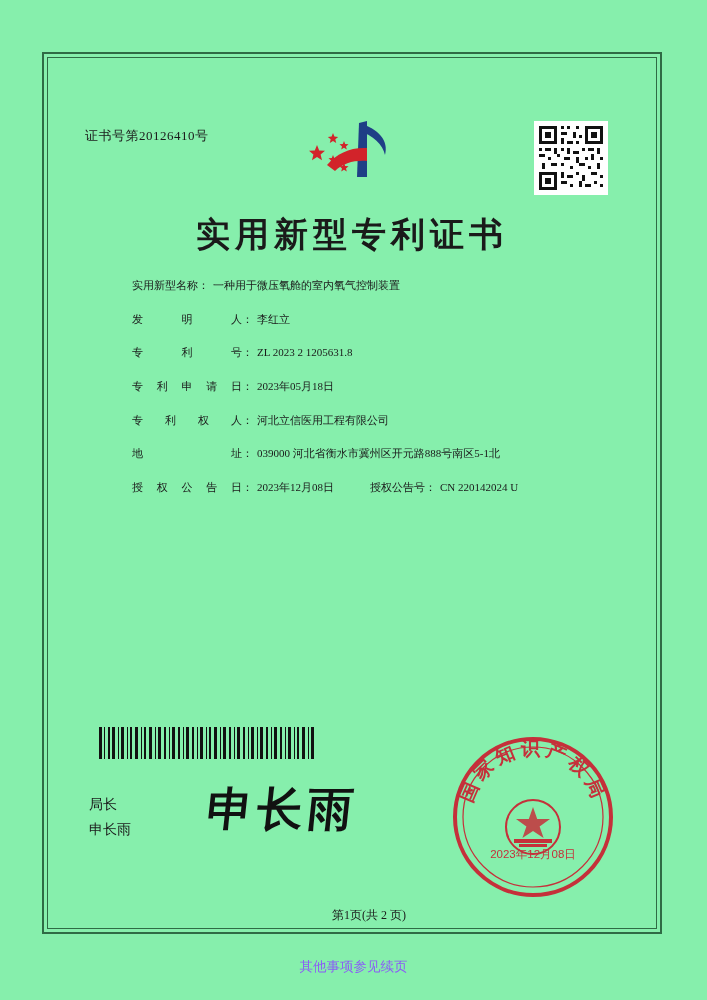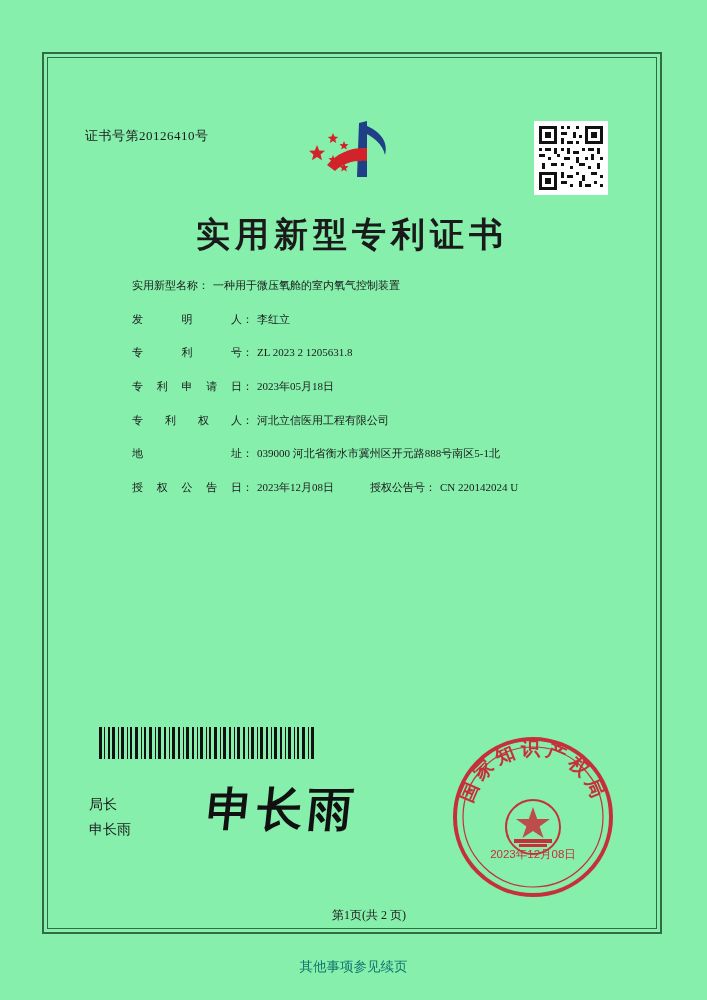--- a/index.html
+++ b/index.html
@@ -214,21 +214,21 @@
     width: 610px;
     text-align: center;
     font-size: 12px;
   }
   .footer-note {
     position: absolute;
     left: 0; top: 958px;
     width: 707px;
     text-align: center;
     font-size: 13.5px;
-    color: #0f766e;
+    color: #8b5cf6;
     z-index: 4;
   }
 </style>
 </head>
 <body>
 
 <div class="watermark-layer">
   <div class="wm" style="left:-30px;  top:30px;   font-size:56px;">国家知识产权局</div>
   <div class="wm" style="left:330px;  top:-10px;  font-size:58px;">CNIPA</div>
   <div class="wm" style="left:-60px;  top:330px;  font-size:58px;">国家知识产权局</div>

